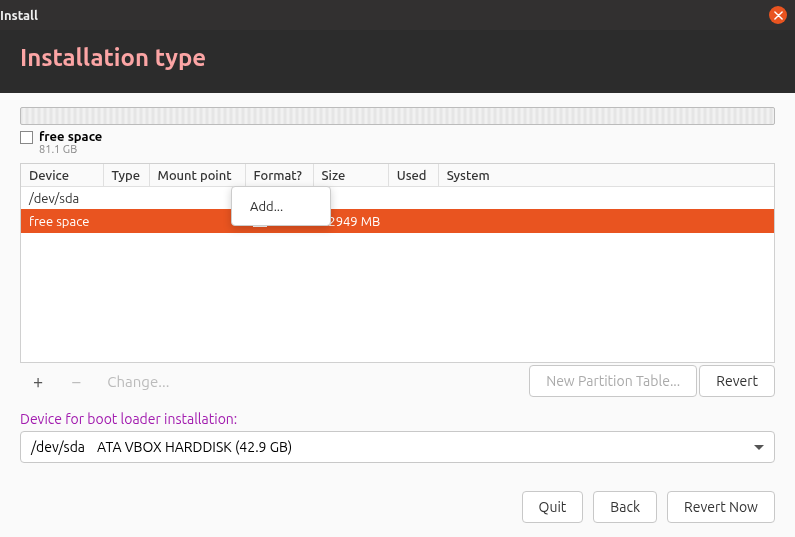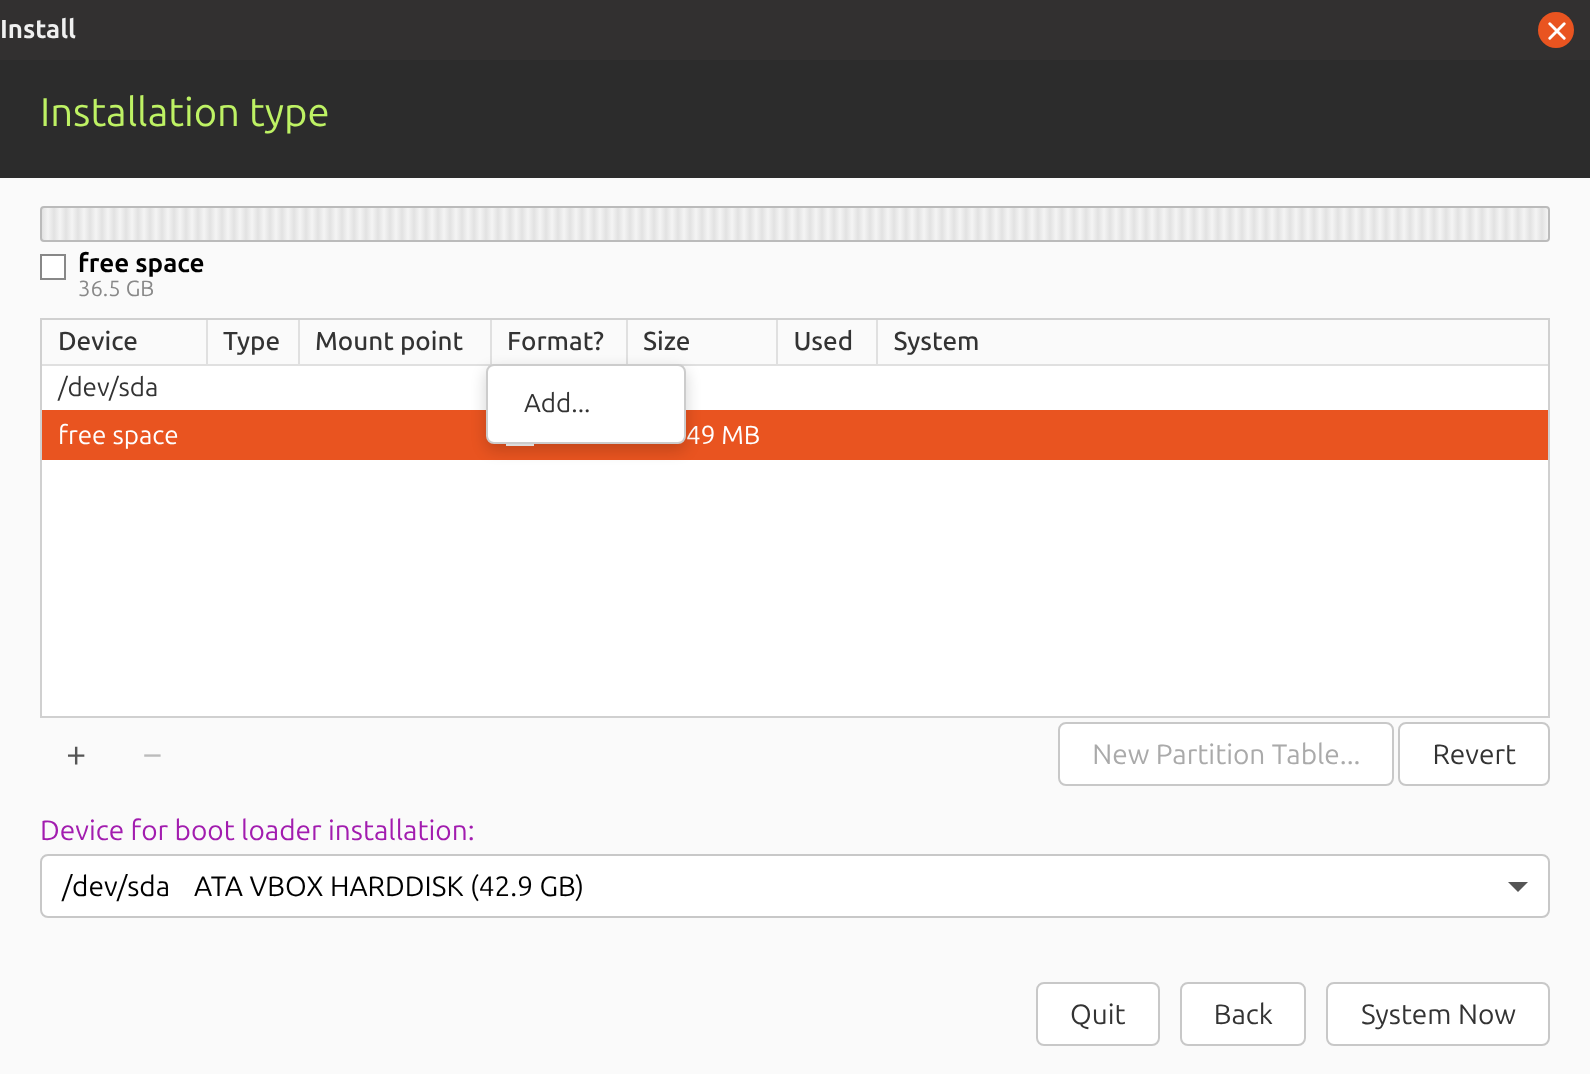--- a/index.html
+++ b/index.html
@@ -33,24 +33,24 @@
     display: flex;
     align-items: center;
     justify-content: center;
     color: #fff;
     font-size: 11px;
     line-height: 1;
     cursor: pointer;
   }
   .header {
     background: #2c2c2c;
-    color: #bef264;
+    color: #fca5a5;
     padding: 14px 20px 22px 20px;
-    font-size: 20px;
-    font-weight: 400;
+    font-size: 24px;
+    font-weight: 700;
   }
   .content {
     padding: 14px 20px 10px 20px;
     background: #fafafa;
   }
   .bar-visual {
     height: 18px;
     border: 1px solid #bbb;
     background: repeating-linear-gradient(90deg, #e2e2e2 0px, #f4f4f4 3px, #e2e2e2 6px);
     border-radius: 2px;
@@ -105,21 +105,21 @@
     color: #fff;
   }
   .fmt-box {
     width: 14px; height: 14px;
     border: 1px solid #fff;
     display: inline-block;
     background: rgba(255,255,255,0.15);
   }
   .context-menu {
     position: absolute;
-    left: 222px;
+    left: 210px;
     top: 22px;
     background: #fff;
     border: 1px solid #ccc;
     border-radius: 4px;
     box-shadow: 0 3px 8px rgba(0,0,0,0.18);
     padding: 8px 0;
     width: 100px;
     z-index: 5;
   }
   .context-menu .item {
@@ -206,21 +206,21 @@
 </div>
 
 <div class="content">
 
   <div class="bar-visual"></div>
 
   <div class="bar-legend">
     <span class="swatch"></span>
     <span class="label-stack">
       <b>free space</b>
-      <span class="sub">36.5 GB</span>
+      <span class="sub">81.1 GB</span>
     </span>
   </div>
 
   <div class="table-wrap" style="position:relative;">
     <table>
       <thead>
         <tr>
           <th class="col-device">Device</th>
           <th class="col-type">Type</th>
           <th class="col-mount">Mount point</th>
@@ -253,32 +253,33 @@
     </table>
 
     <div class="context-menu">
       <div class="item">Add...</div>
     </div>
   </div>
 
   <div class="toolbar">
     <button class="tbtn icon">+</button>
     <button class="tbtn icon disabled">−</button>
+    <button class="tbtn disabled">Change...</button>
     <span class="spacer"></span>
     <button class="framed disabled">New Partition Table...</button>
     <button class="framed">Revert</button>
   </div>
 
   <div class="bootloader-label">Device for boot loader installation:</div>
 
   <div class="select">
     <span>/dev/sda</span>
     <span>ATA VBOX HARDDISK (42.9 GB)</span>
     <span class="caret"></span>
   </div>
 
 </div>
 
 <div class="footer">
   <button class="btn">Quit</button>
   <button class="btn">Back</button>
-  <button class="btn">System Now</button>
+  <button class="btn">Revert Now</button>
 </div>
 
 </body></html>

